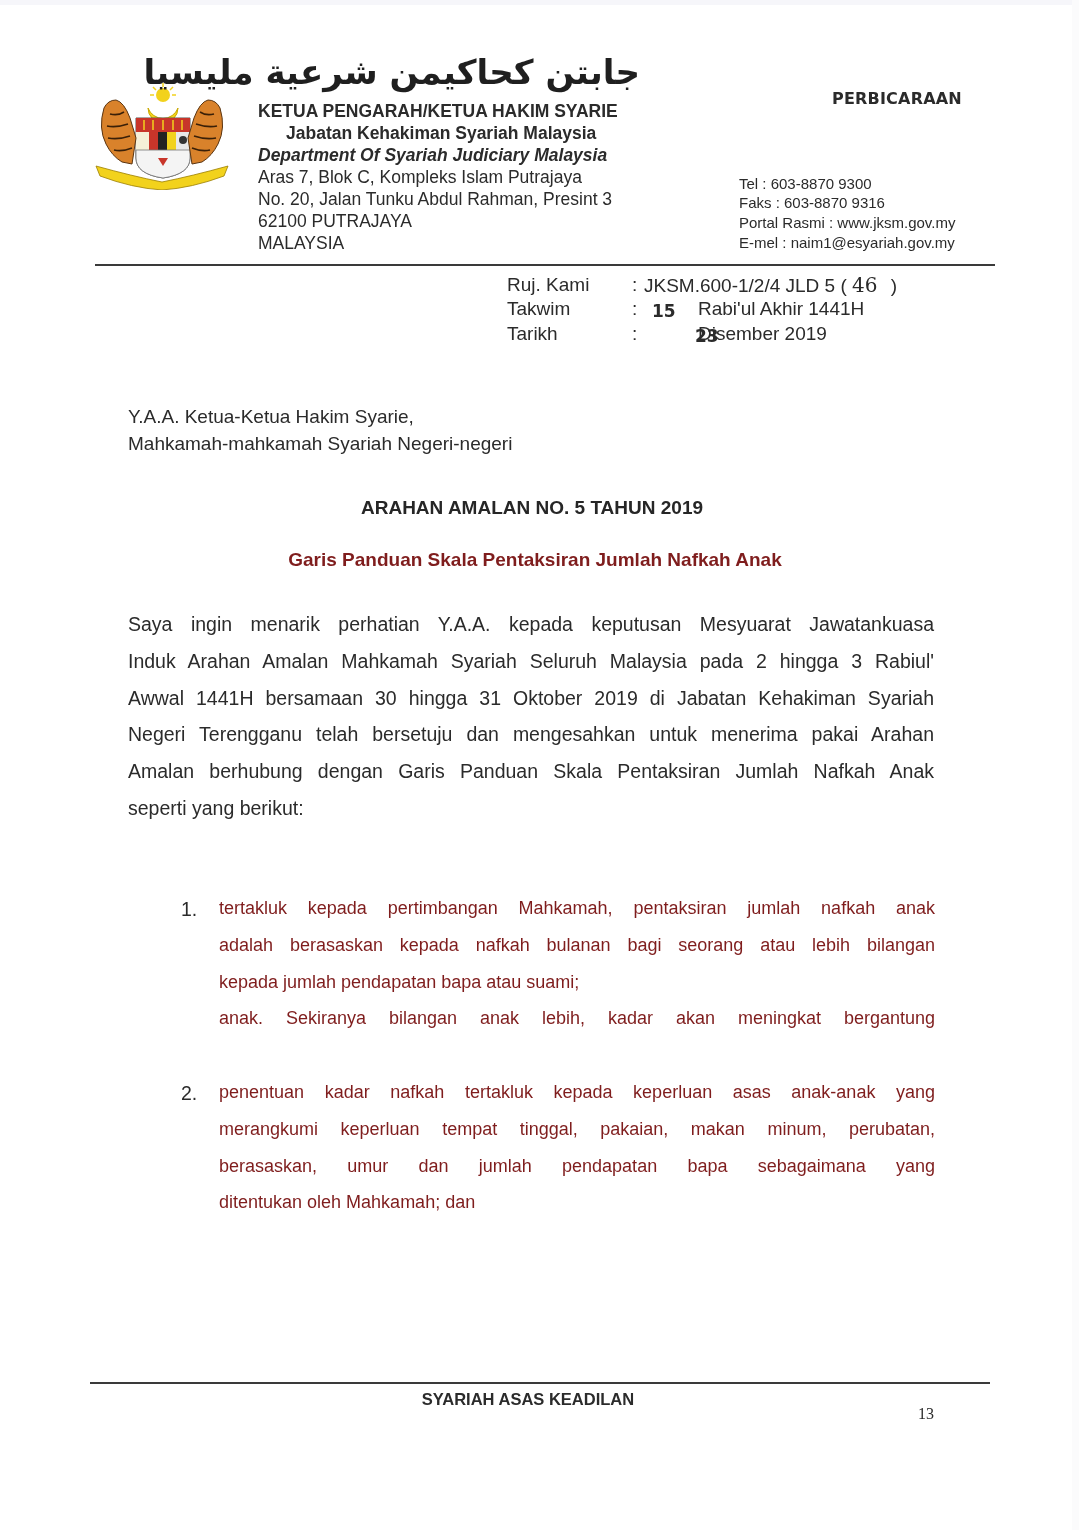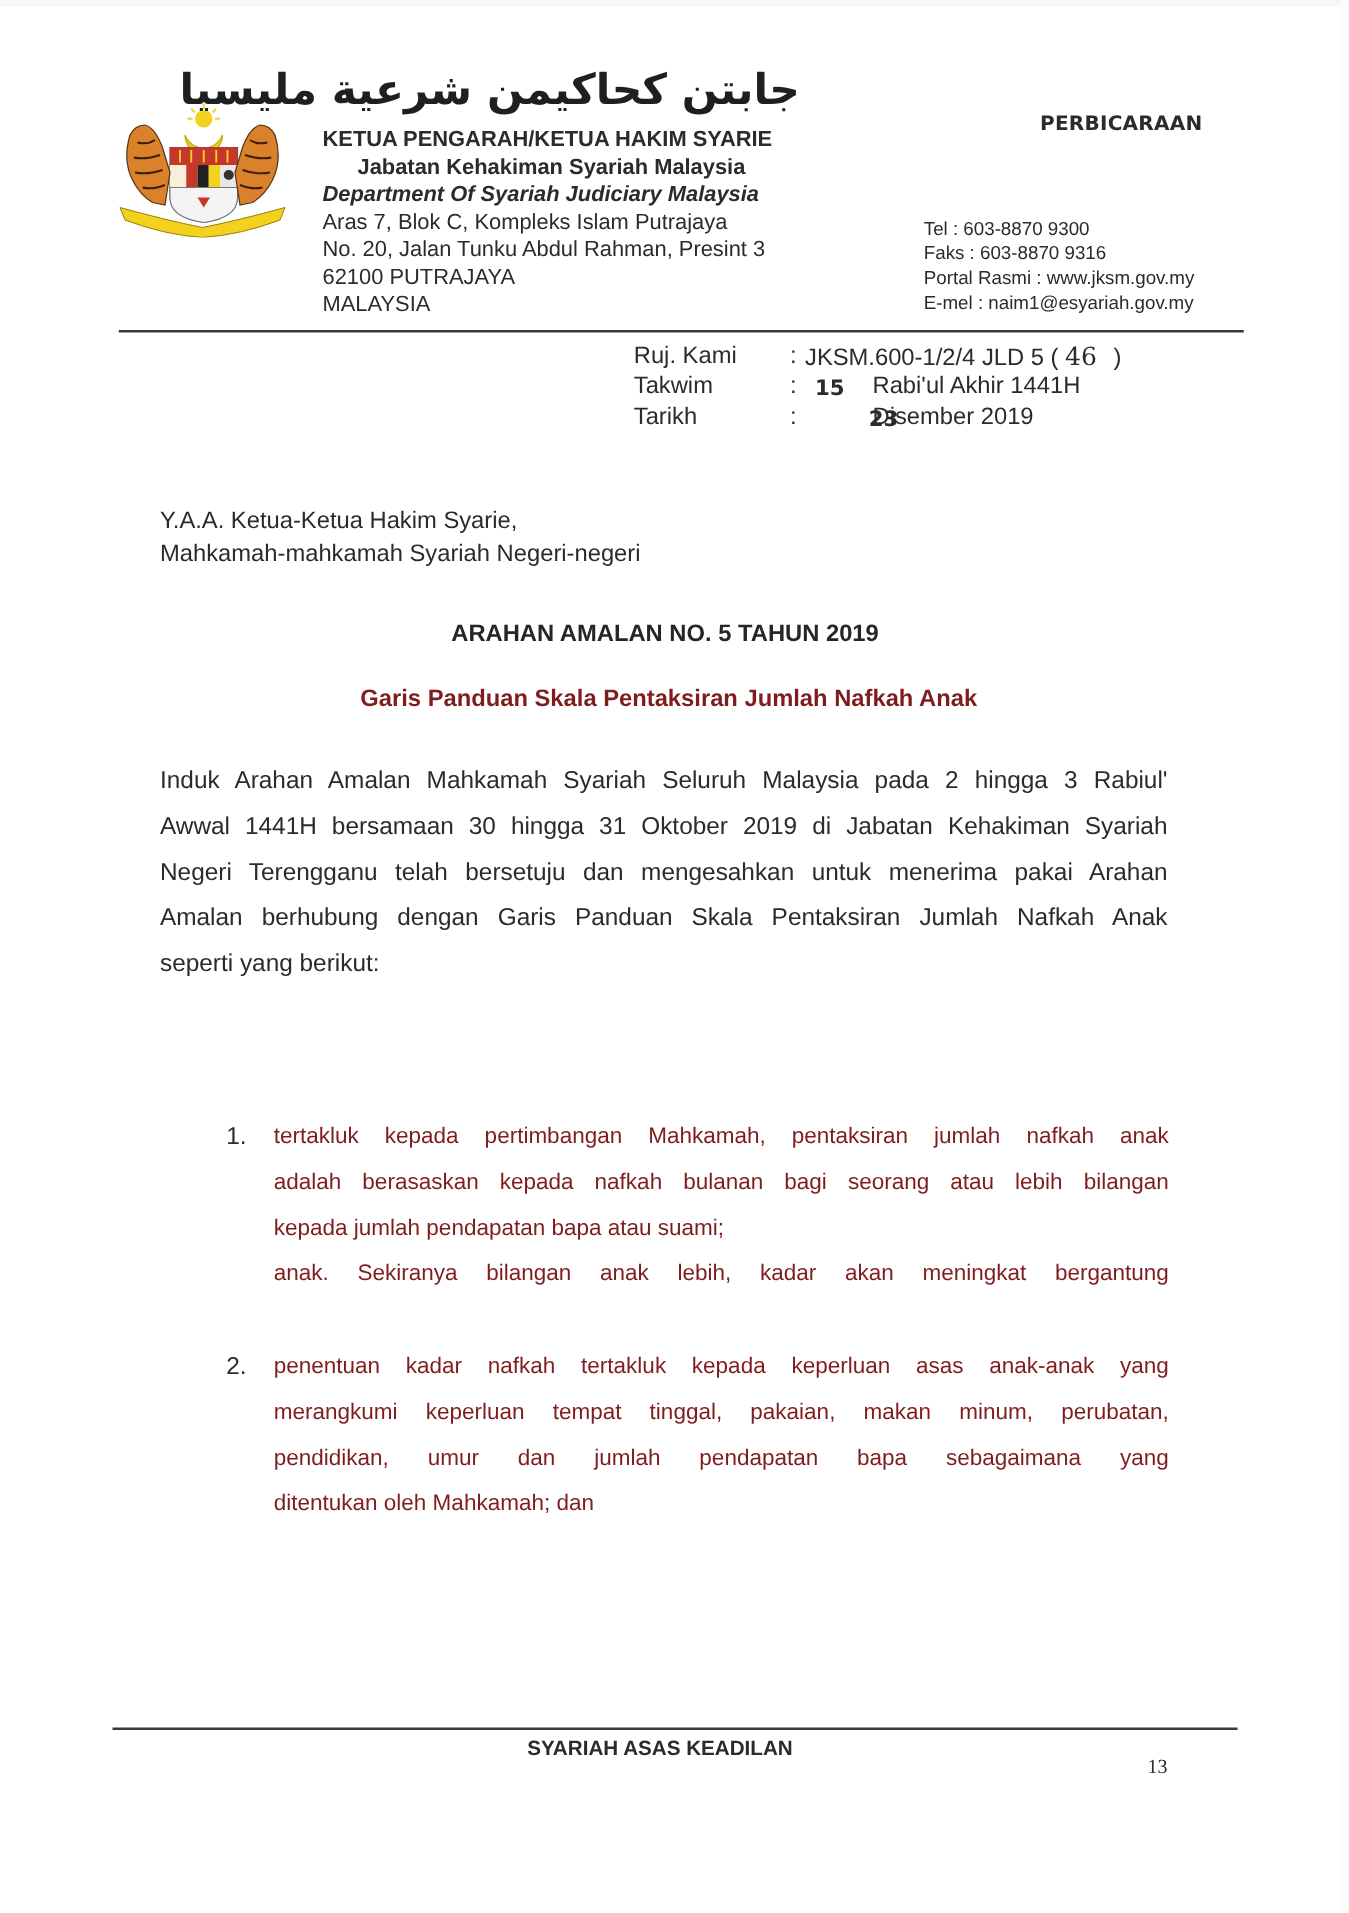--- a/index.html
+++ b/index.html
@@ -139,38 +139,39 @@
 <div class="abs ref hand" style="left:652px; top:324px;margin-left:43px;">23</div>
 <div class="abs ref" style="left:698px; top:322px;">Disember 2019</div>
 
 <div class="abs addr" style="top:406px;">Y.A.A. Ketua-Ketua Hakim Syarie,</div>
 <div class="abs addr" style="top:433px;">Mahkamah-mahkamah Syariah Negeri-negeri</div>
 
 <div class="abs title" style="top:497px;">ARAHAN AMALAN NO. 5 TAHUN 2019</div>
 <div class="abs subtitle" style="top:549px;">Garis Panduan Skala Pentaksiran Jumlah Nafkah Anak</div>
 
 <div class="para" style="top:606px;">
+  <span class="pline">Saya ingin menarik perhatian Y.A.A. kepada keputusan Mesyuarat Jawatankuasa</span>
   <span class="pline">Induk Arahan Amalan Mahkamah Syariah Seluruh Malaysia pada 2 hingga 3 Rabiul'</span>
   <span class="pline">Awwal 1441H bersamaan 30 hingga 31 Oktober 2019 di Jabatan Kehakiman Syariah</span>
   <span class="pline">Negeri Terengganu telah bersetuju dan mengesahkan untuk menerima pakai Arahan</span>
   <span class="pline">Amalan berhubung dengan Garis Panduan Skala Pentaksiran Jumlah Nafkah Anak</span>
   <span class="pline last">seperti yang berikut:</span>
 </div>
 
 <div class="abs item-num" style="left:181px; top:898px;">1.</div>
 <div class="item-text" style="top:890px;">
   <span class="pline">tertakluk kepada pertimbangan Mahkamah, pentaksiran jumlah nafkah anak</span>
   <span class="pline">adalah berasaskan kepada nafkah bulanan bagi seorang atau lebih bilangan</span>
   <span class="pline last">kepada jumlah pendapatan bapa atau suami;</span>
   <span class="pline">anak. Sekiranya bilangan anak lebih, kadar akan meningkat bergantung</span>
 </div>
 
 <div class="abs item-num" style="left:181px; top:1082px;">2.</div>
 <div class="item-text" style="top:1074px;">
   <span class="pline">penentuan kadar nafkah tertakluk kepada keperluan asas anak-anak yang</span>
   <span class="pline">merangkumi keperluan tempat tinggal, pakaian, makan minum, perubatan,</span>
-  <span class="pline">pendidikan, umur dan jumlah pendapatan bapa sebagaimana yang</span>
+  <span class="pline">berasaskan, umur dan jumlah pendapatan bapa sebagaimana yang</span>
   <span class="pline last">ditentukan oleh Mahkamah; dan</span>
 </div>
 
 <div class="rule" style="left:90px; top:1382px; width:900px; height:2px;"></div>
 <div class="abs footer-title" style="top:1390px;">SYARIAH ASAS KEADILAN</div>
 <div class="abs page-num" style="top:1405px;">13</div>
 
 </body></html>

